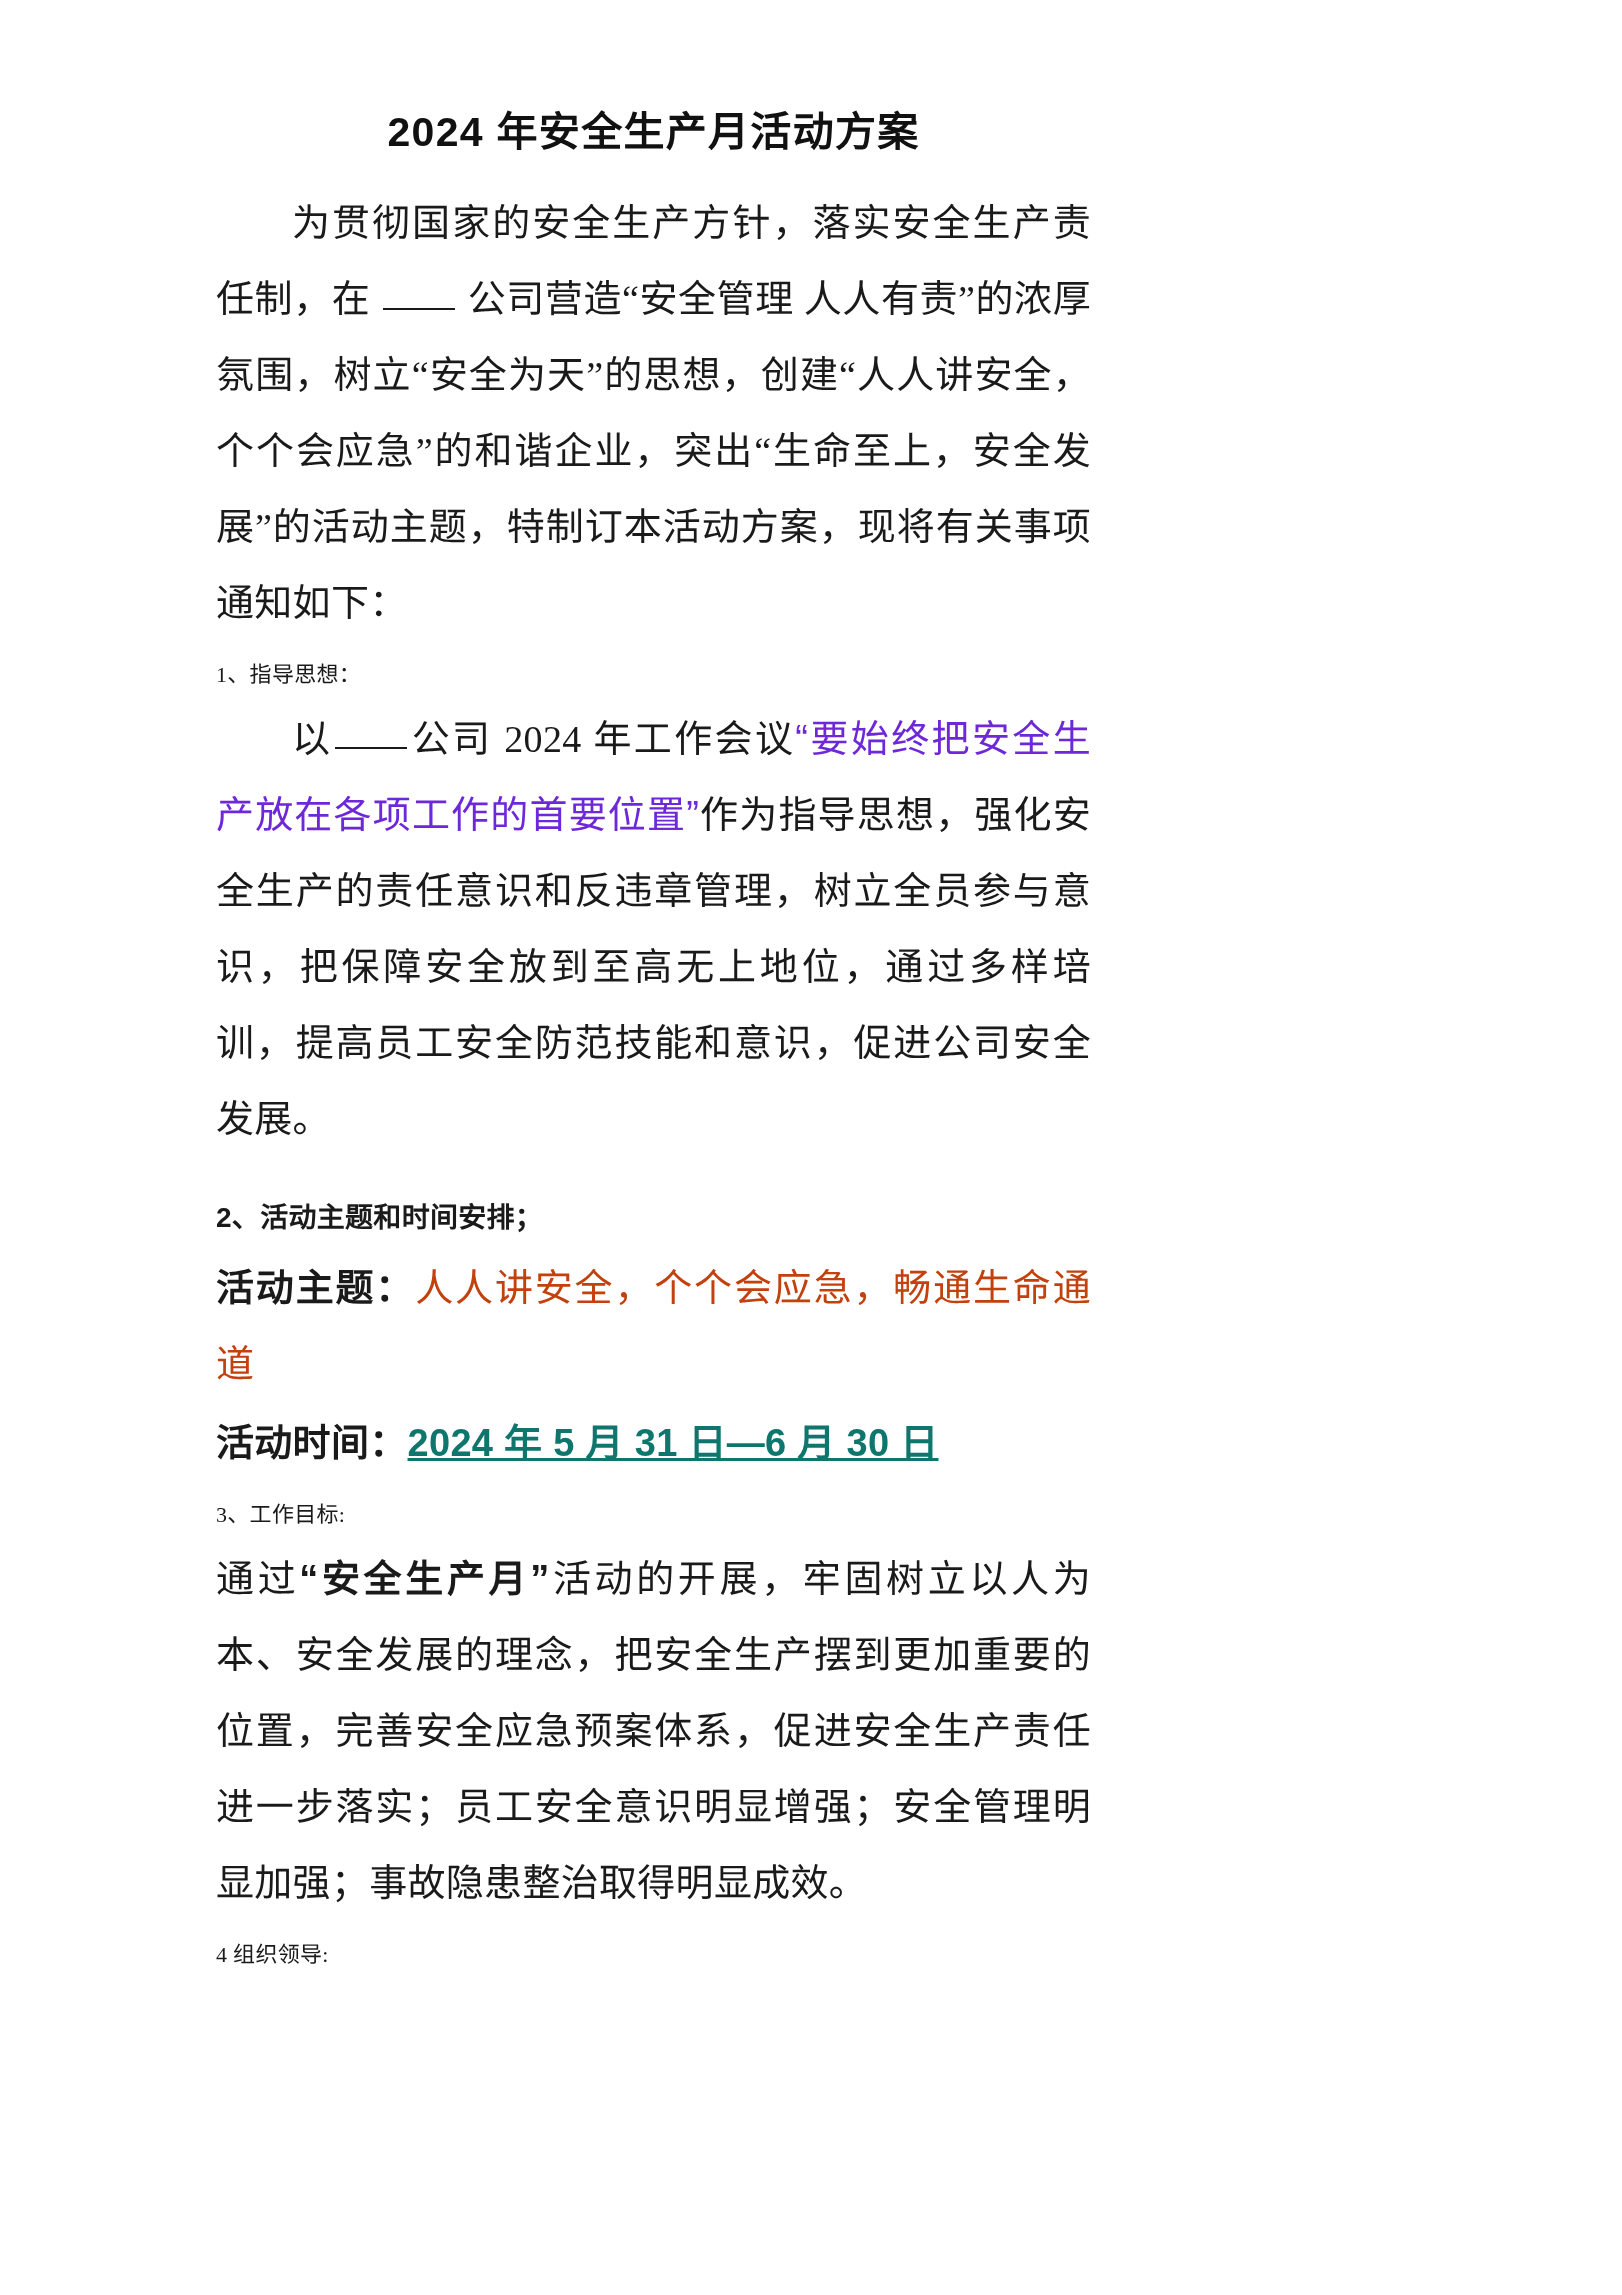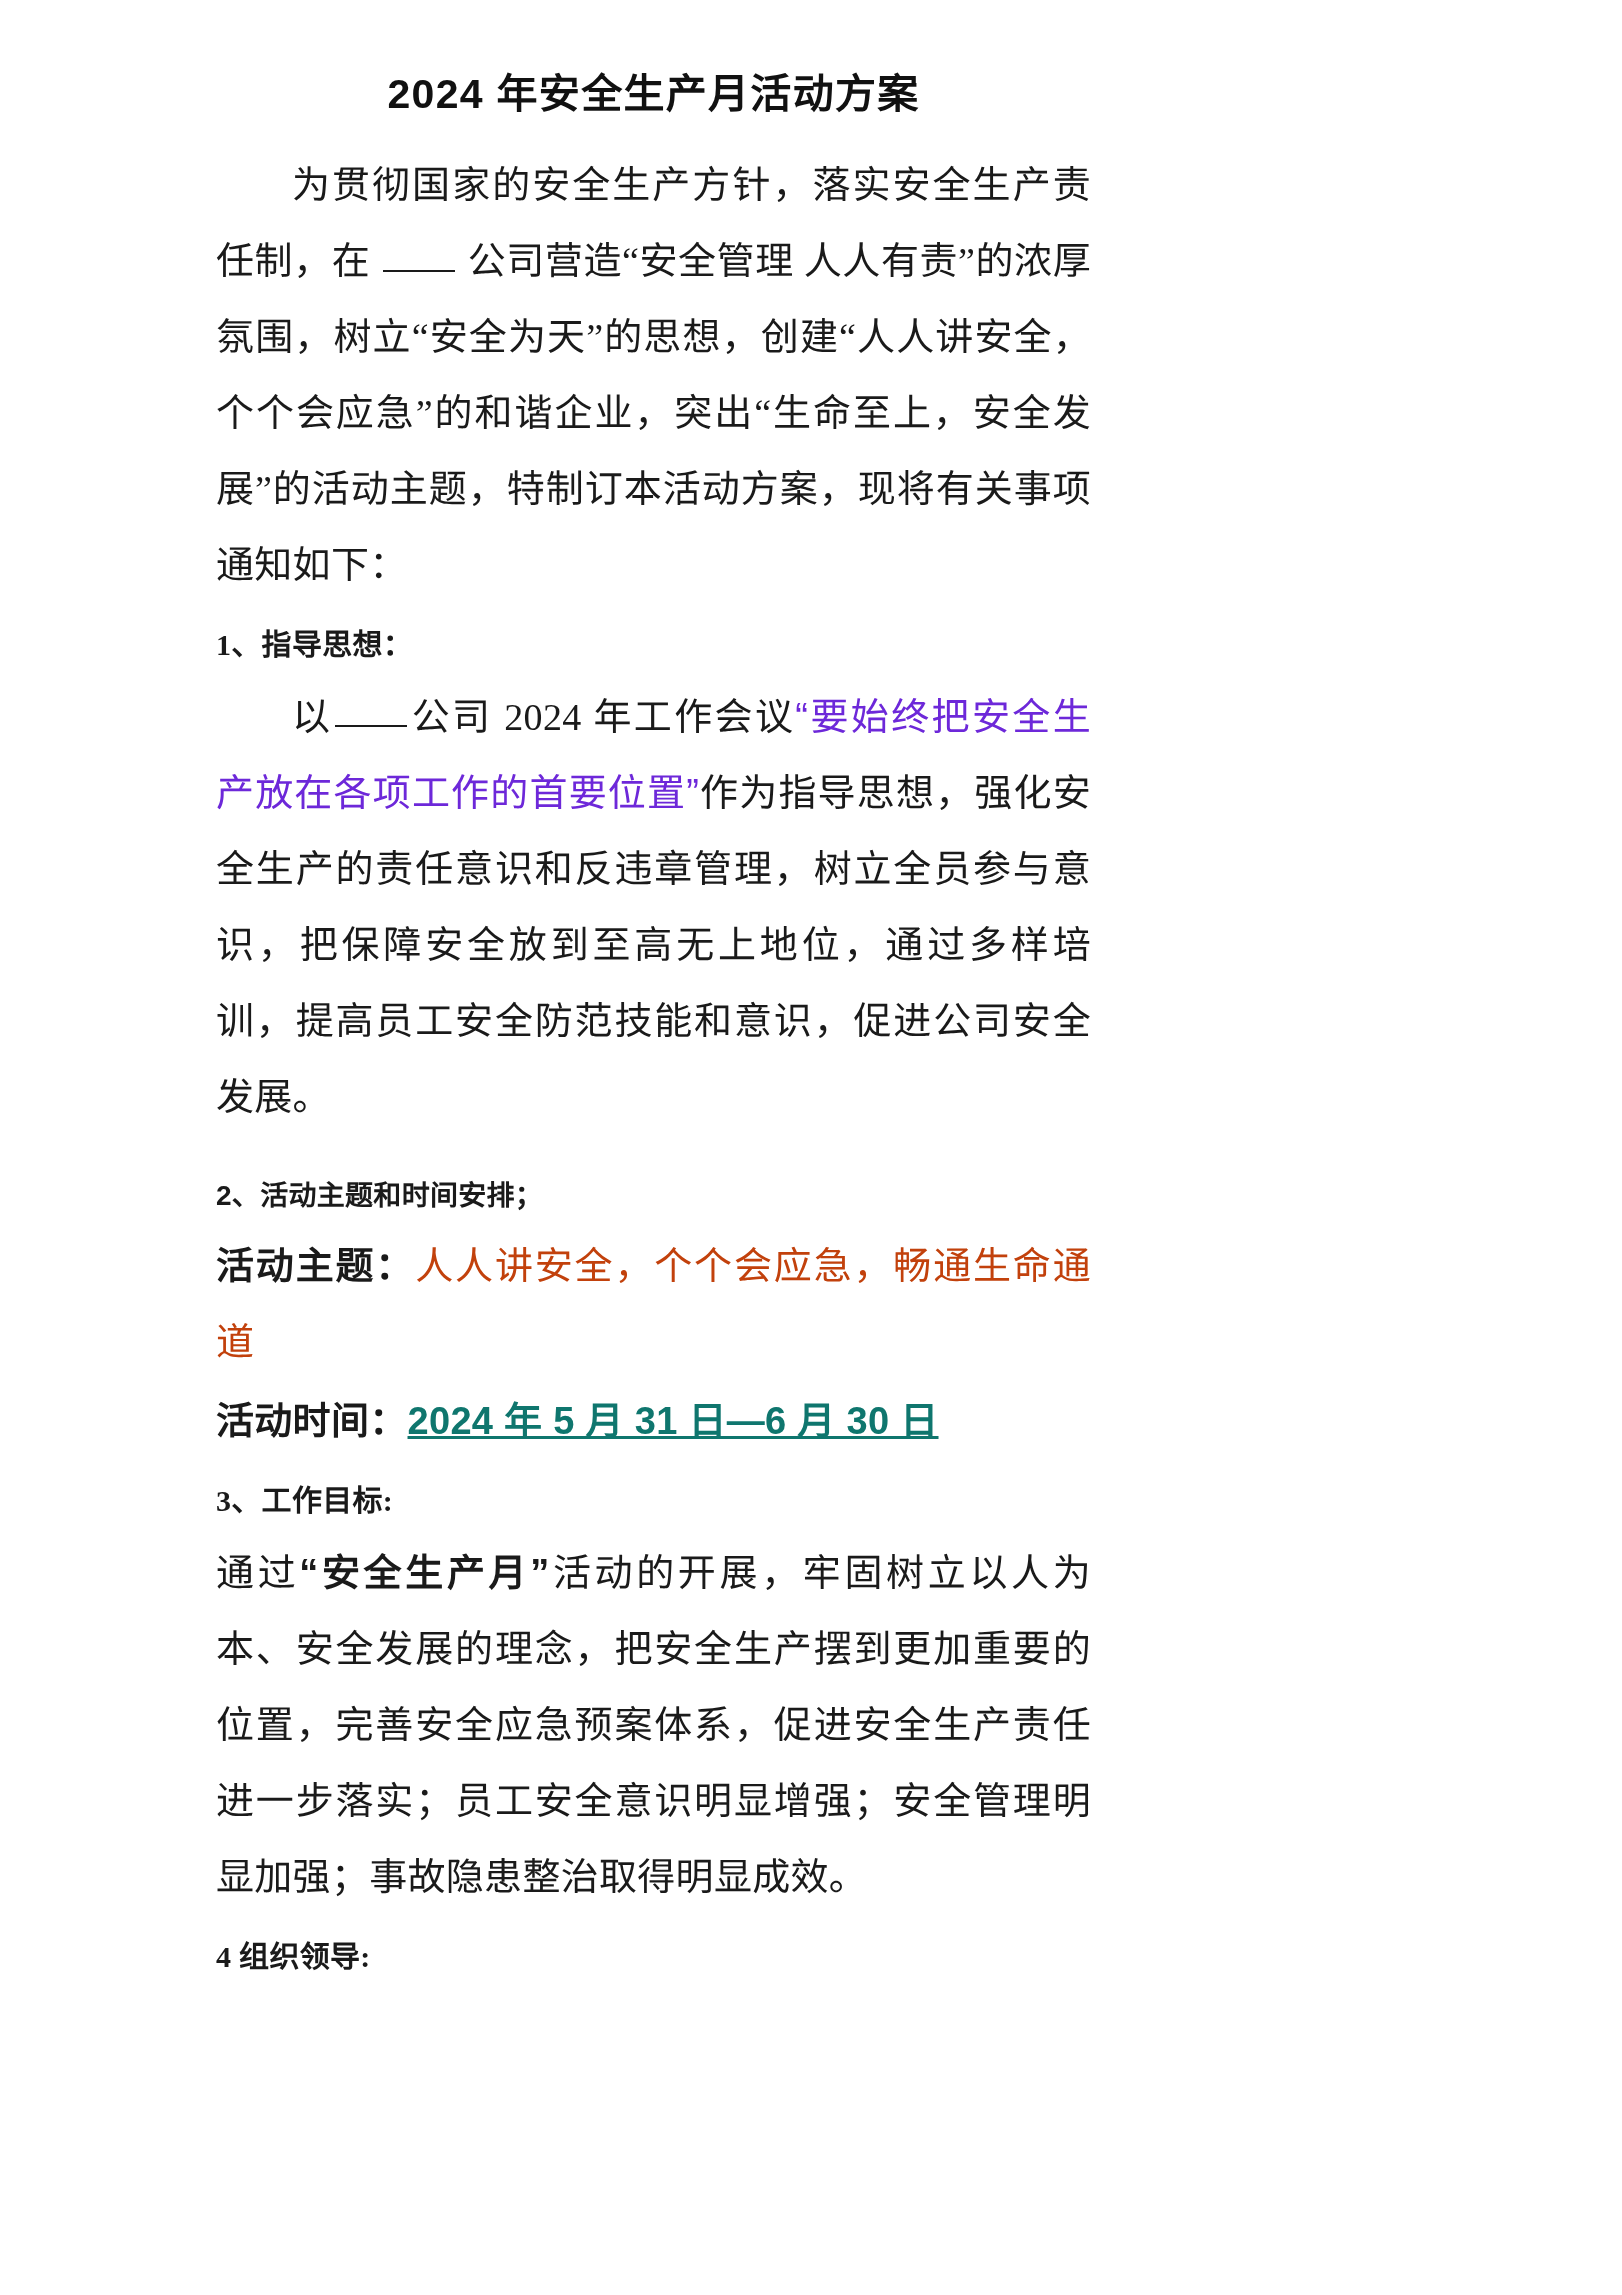--- a/index.html
+++ b/index.html
@@ -7,21 +7,21 @@
     margin: 0;
     padding: 0;
     background: #ffffff;
   }
   .page {
     width: 1307px;
     height: 2295px;
     background: #ffffff;
     position: relative;
     box-sizing: border-box;
-    padding: 68px 216px 0 216px;
+    padding: 106px 216px 0 216px;
     font-family: "Liberation Serif", "DejaVu Serif", serif;
     color: #1a1a1a;
   }
   .doc-title {
     font-family: "Liberation Sans", "DejaVu Sans", sans-serif;
     font-weight: bold;
     font-size: 41px;
     text-align: center;
     letter-spacing: 1.3px;
     margin: 0 0 26px 0;
@@ -33,25 +33,24 @@
     line-height: 2.0;
     margin: 0 0 3.9px 0;
     text-align: justify;
     text-justify: inter-ideograph;
     letter-spacing: 0.3px;
   }
   .indent {
     text-indent: 2em;
   }
   .heading {
-    font-size: 30px;
+    font-size: 22px;
     line-height: 2.0;
     margin: 11.8px 0 3.9px 0;
     letter-spacing: 0.3px;
-    font-weight: bold;
   }
   .heading.bold-sans {
     font-family: "Liberation Sans", "DejaVu Sans", sans-serif;
     font-weight: bold;
     font-size: 28px;
   }
   .highlight {
     color: #6d28d9;
     font-family: "Liberation Sans", "DejaVu Sans", sans-serif;
     margin-top: 48px;

